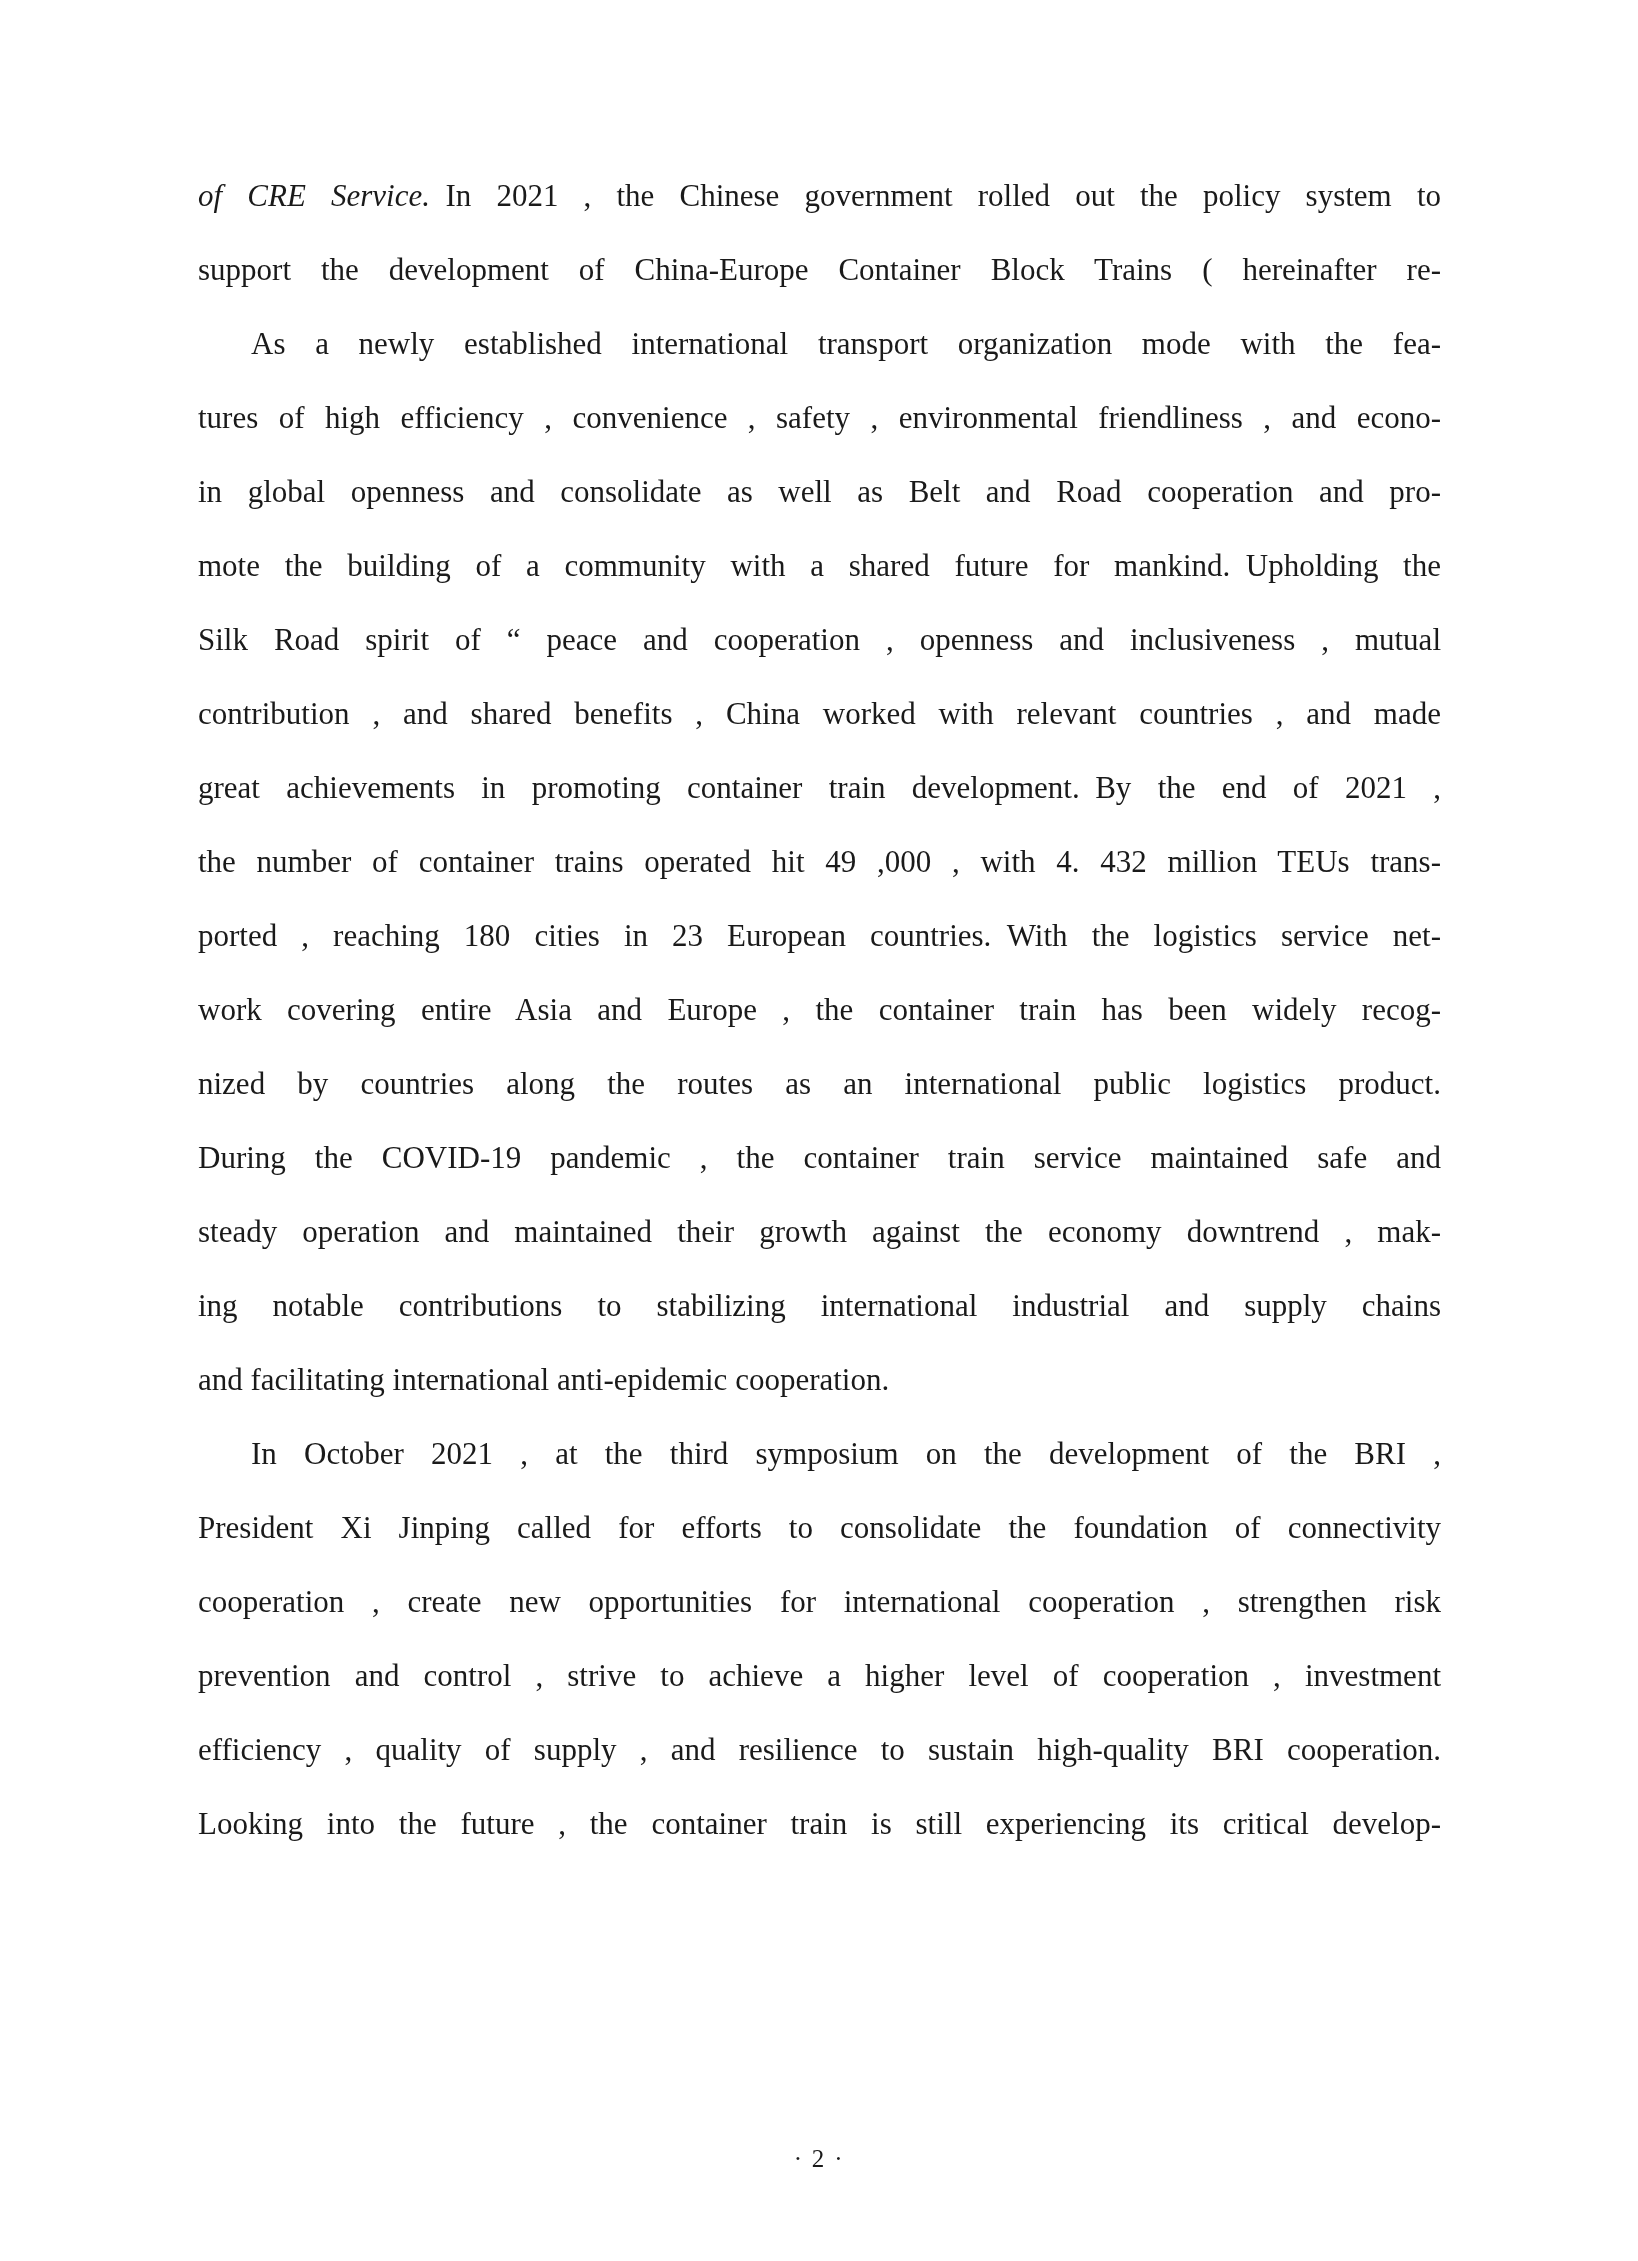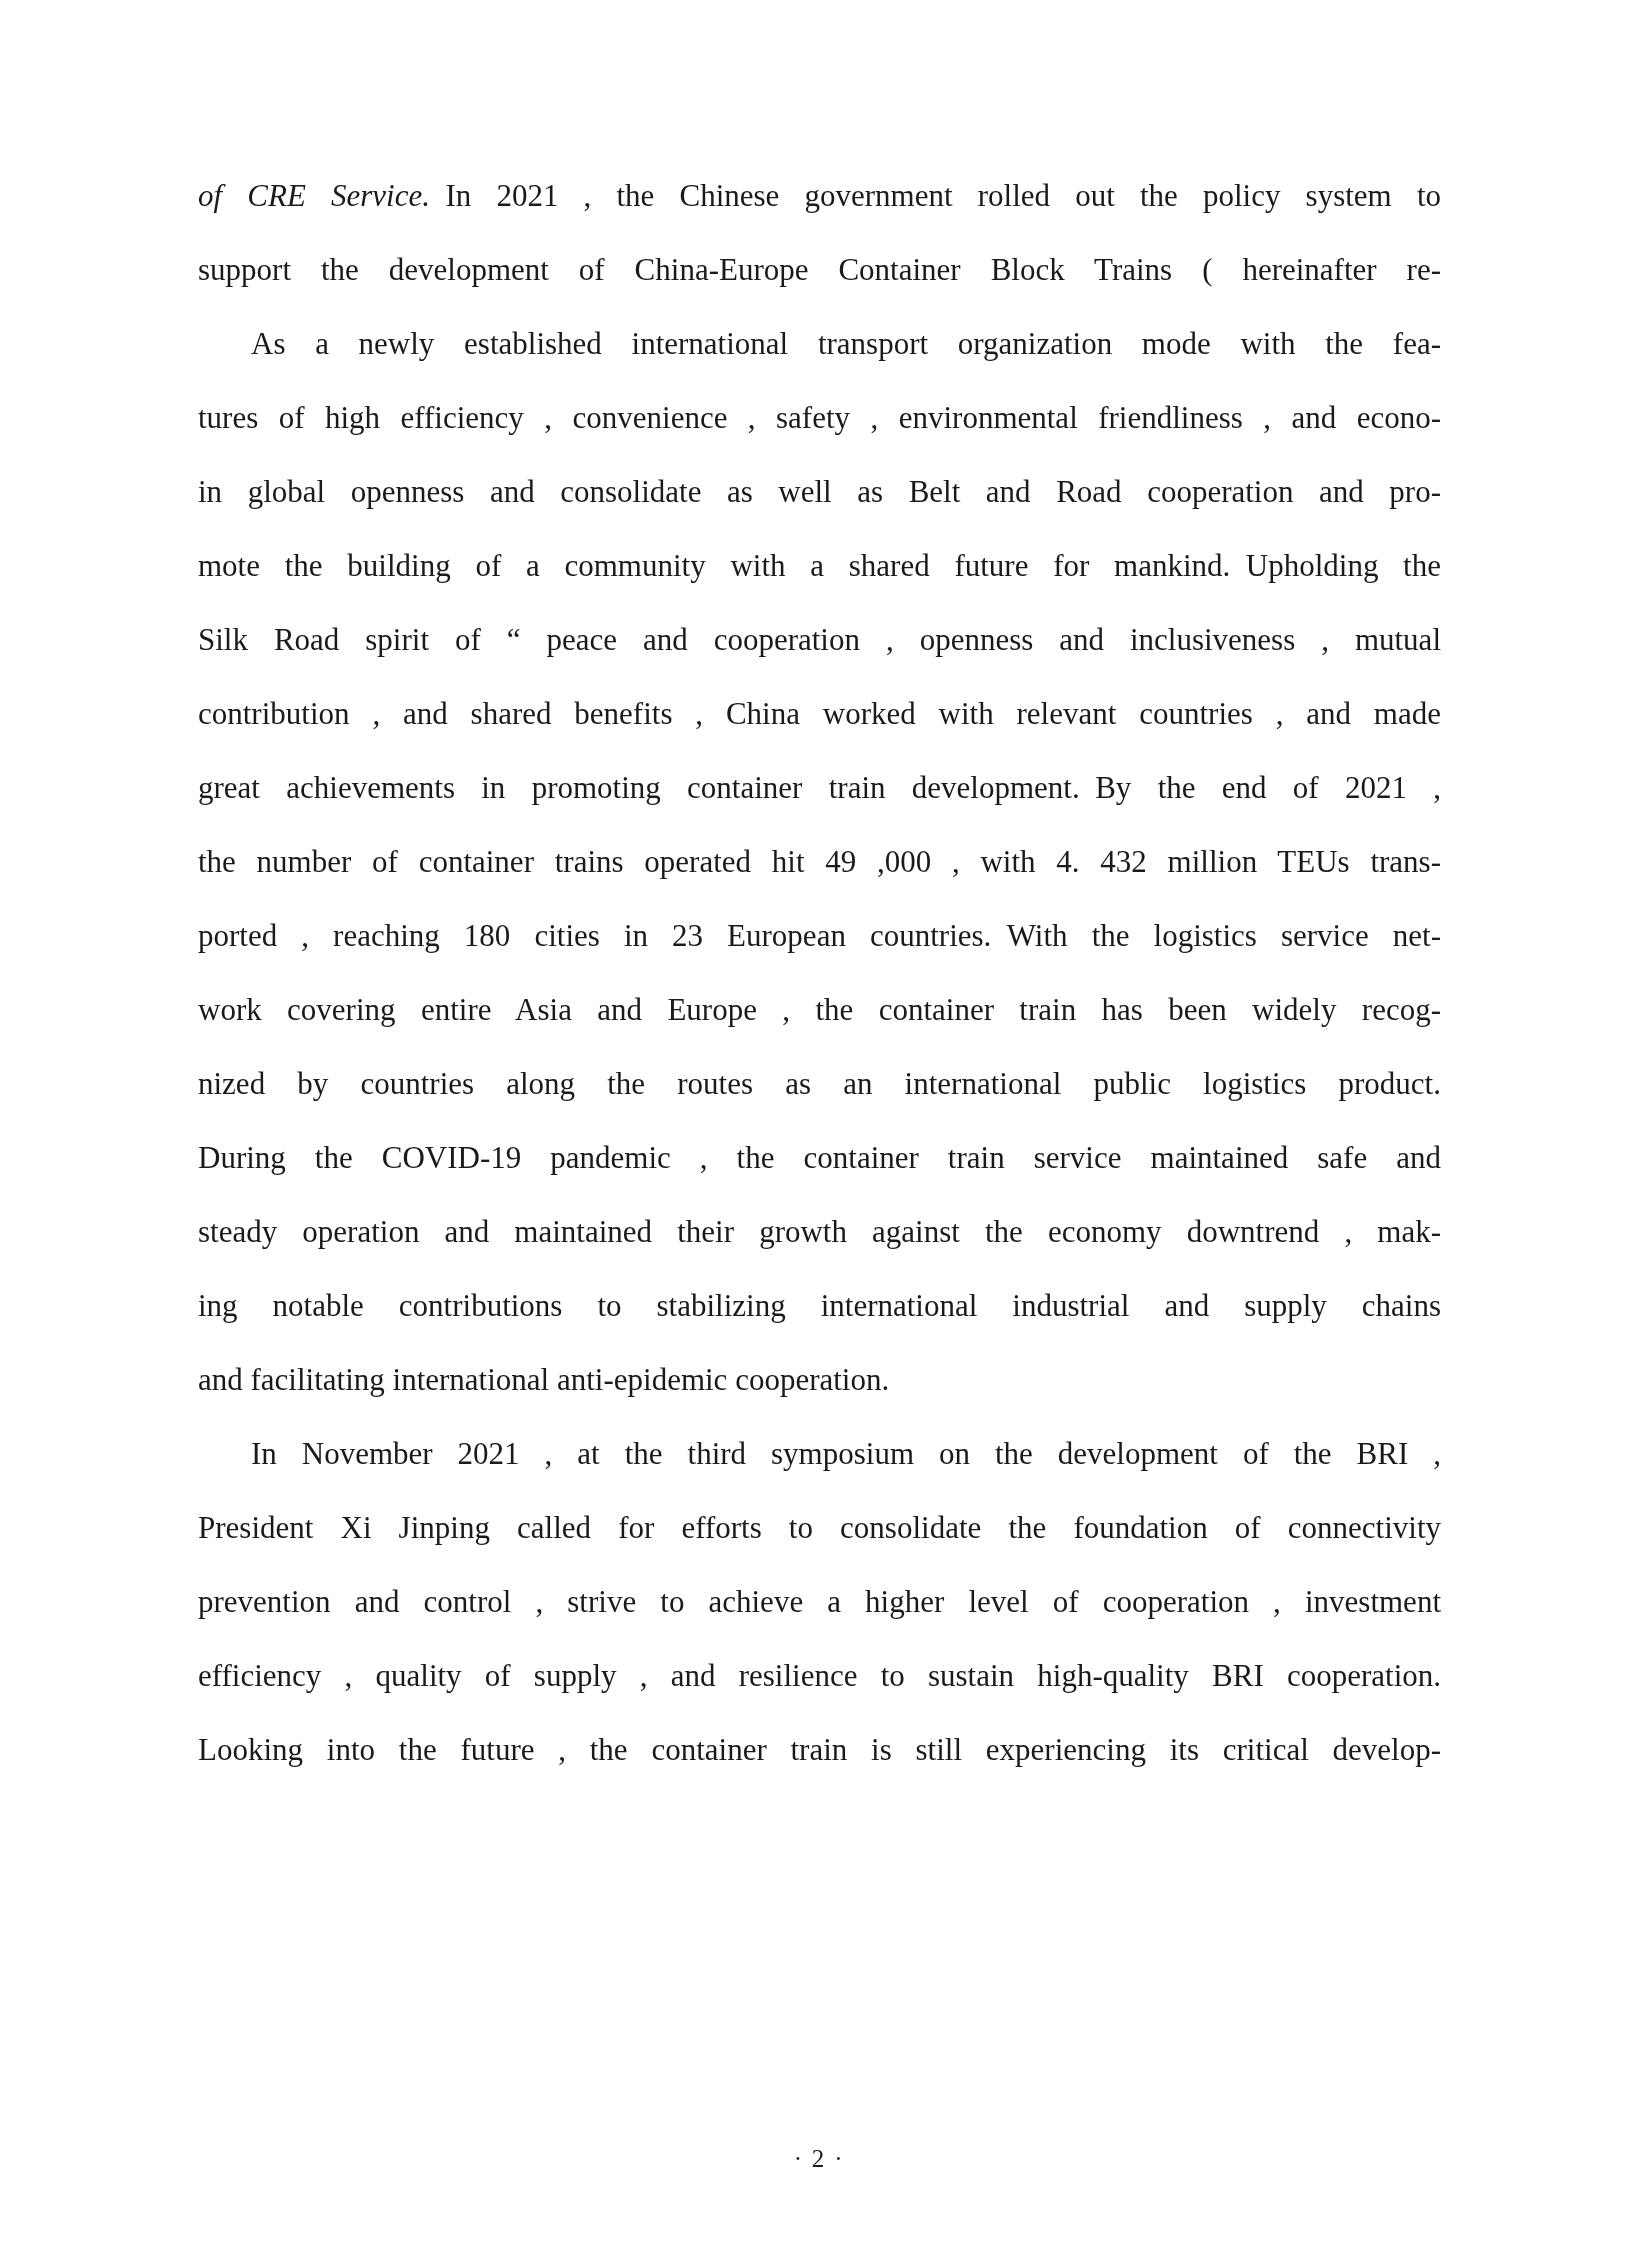--- a/index.html
+++ b/index.html
@@ -79,22 +79,23 @@
         <div class="line j"><span>the number of container trains operated hit 49 ,000 , with 4. 432 million TEUs trans-</span></div>
         <div class="line j"><span>ported , reaching 180 cities in 23 European countries. With the logistics service net-</span></div>
         <div class="line j"><span>work covering entire Asia and Europe , the container train has been widely recog-</span></div>
         <div class="line j"><span>nized by countries along the routes as an international public logistics product.</span></div>
         <div class="line j"><span>During the COVID-19 pandemic , the container train service maintained safe and</span></div>
         <div class="line j"><span>steady operation and maintained their growth against the economy downtrend , mak-</span></div>
         <div class="line j"><span>ing notable contributions to stabilizing international industrial and supply chains</span></div>
         <div class="line"><span>and facilitating international anti-epidemic cooperation.</span></div>
       </div>
       <div class="paragraph">
-        <div class="line j indent"><span>In November 2021 , at the third symposium on the development of the BRI ,</span></div>
+        <div class="line j indent"><span>In October 2021 , at the third symposium on the development of the BRI ,</span></div>
         <div class="line j"><span>President Xi Jinping called for efforts to consolidate the foundation of connectivity</span></div>
+        <div class="line j"><span>cooperation , create new opportunities for international cooperation , strengthen risk</span></div>
         <div class="line j"><span>prevention and control , strive to achieve a higher level of cooperation , investment</span></div>
         <div class="line j"><span>efficiency , quality of supply , and resilience to sustain high-quality BRI cooperation.</span></div>
         <div class="line j"><span>Looking into the future , the container train is still experiencing its critical develop-</span></div>
       </div>
     </div>
   <div class="footer">· 2 ·</div>
 </div>
 
 
 </body></html>

